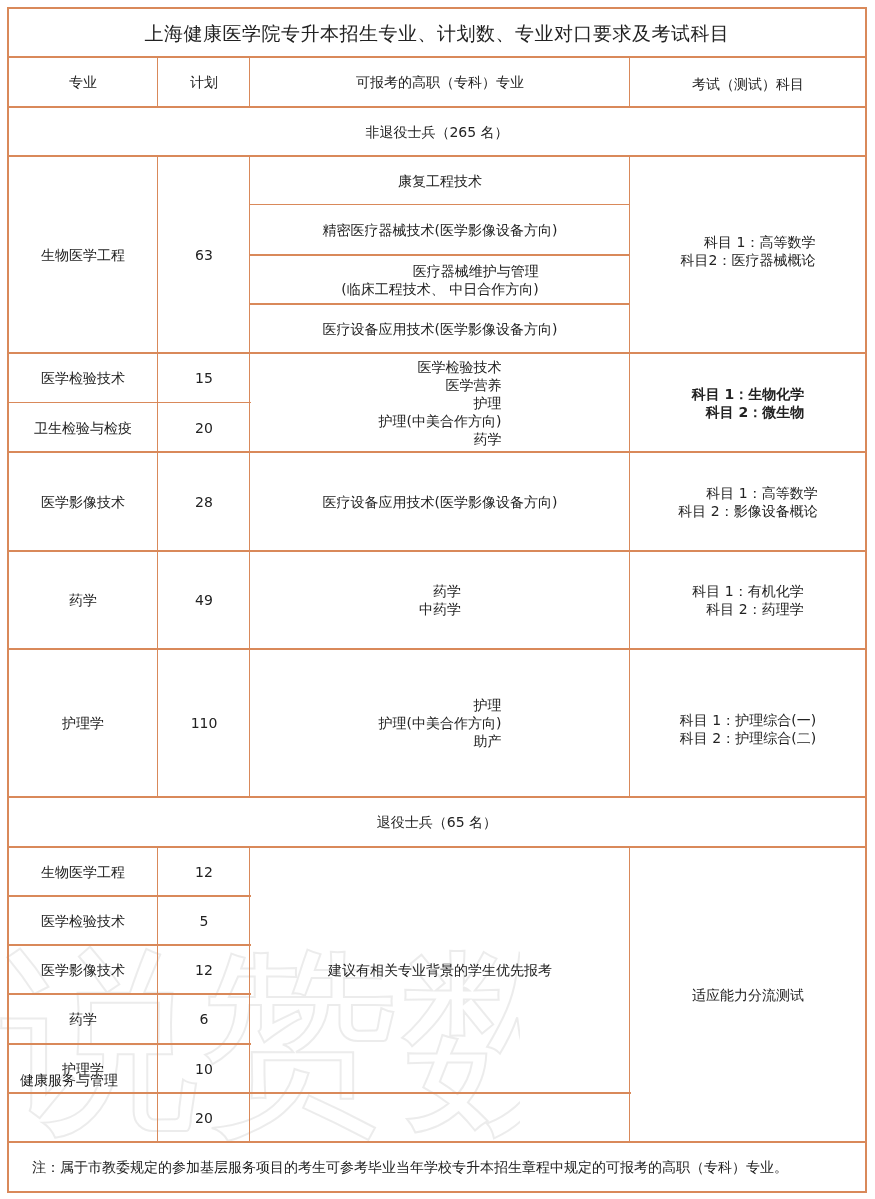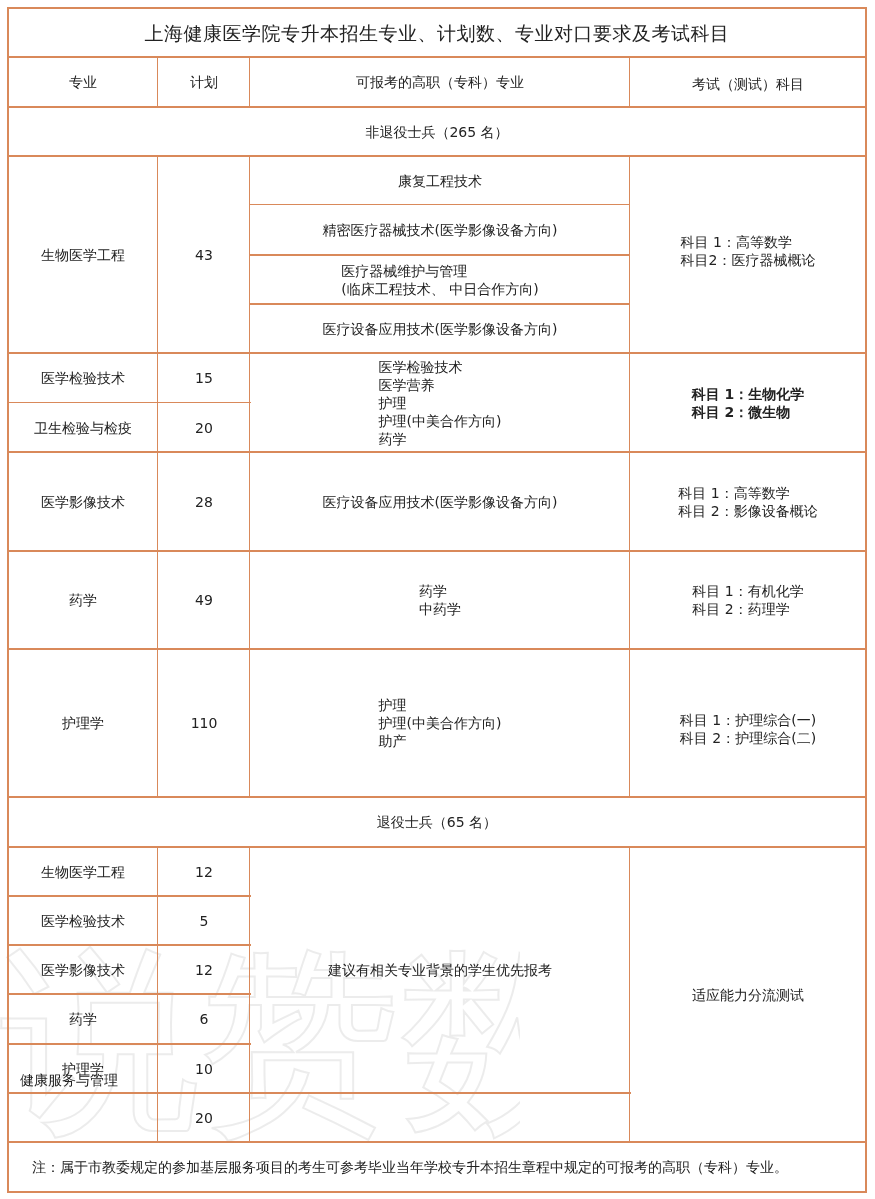--- a/index.html
+++ b/index.html
@@ -1,17 +1,17 @@
 <!DOCTYPE html>
 <html><head>
 <meta charset="utf-8">
 <style>
   html,body{margin:0;padding:0;background:#fff;}
   body{width:875px;height:1199px;position:relative;overflow:hidden;font-family:"DejaVu Sans","Liberation Sans",sans-serif;color:#222;}
-  .c{position:absolute;box-sizing:border-box;display:flex;align-items:center;justify-content:center;text-align:left;font-size:14px;line-height:18px;white-space:pre-line;}
+  .c{position:absolute;box-sizing:border-box;display:flex;align-items:center;justify-content:center;text-align:right;font-size:14px;line-height:18px;white-space:pre-line;}
   .ln{position:absolute;background:#d9895a;}
   .title{font-size:19px;letter-spacing:0.5px;}
   .note{justify-content:flex-start;padding-left:24px;font-size:14px;}
   .wm{position:absolute;left:0;top:880px;width:520px;height:310px;opacity:0.18;pointer-events:none;}
 </style>
 </head>
 <body>
 
 <svg class="wm" viewBox="0 0 520 310">
   <g fill="none" stroke="#888" stroke-width="2">
@@ -22,21 +22,21 @@
 <div class="c title" style="left:8px;top:8px;width:858px;height:49px;">上海健康医学院专升本招生专业、计划数、专业对口要求及考试科目</div>
 
 <div class="c" style="left:8px;top:57px;width:150px;height:50px;">专业</div>
 <div class="c" style="left:158px;top:57px;width:92px;height:50px;">计划</div>
 <div class="c" style="left:250px;top:57px;width:380px;height:50px;">可报考的高职（专科）专业</div>
 <div class="c" style="left:630px;top:57px;width:236px;height:53px;">考试（测试）科目</div>
 
 <div class="c" style="left:8px;top:107px;width:858px;height:49px;">非退役士兵（265 名）</div>
 
 <div class="c" style="left:8px;top:156px;width:150px;height:197px;">生物医学工程</div>
-<div class="c" style="left:158px;top:156px;width:92px;height:197px;">43</div>
+<div class="c" style="left:158px;top:156px;width:92px;height:197px;">63</div>
 <div class="c" style="left:250px;top:156px;width:380px;height:49px;">康复工程技术</div>
 <div class="c" style="left:250px;top:205px;width:380px;height:50px;">精密医疗器械技术(医学影像设备方向)</div>
 <div class="c" style="left:250px;top:255px;width:380px;height:49px;">医疗器械维护与管理
 (临床工程技术、 中日合作方向)</div>
 <div class="c" style="left:250px;top:304px;width:380px;height:49px;">医疗设备应用技术(医学影像设备方向)</div>
 <div class="c" style="left:630px;top:156px;width:236px;height:197px;padding-bottom:8px;">科目 1：高等数学
 科目2：医疗器械概论</div>
 
 <div class="c" style="left:8px;top:353px;width:150px;height:50px;">医学检验技术</div>
 <div class="c" style="left:158px;top:353px;width:92px;height:50px;">15</div>

